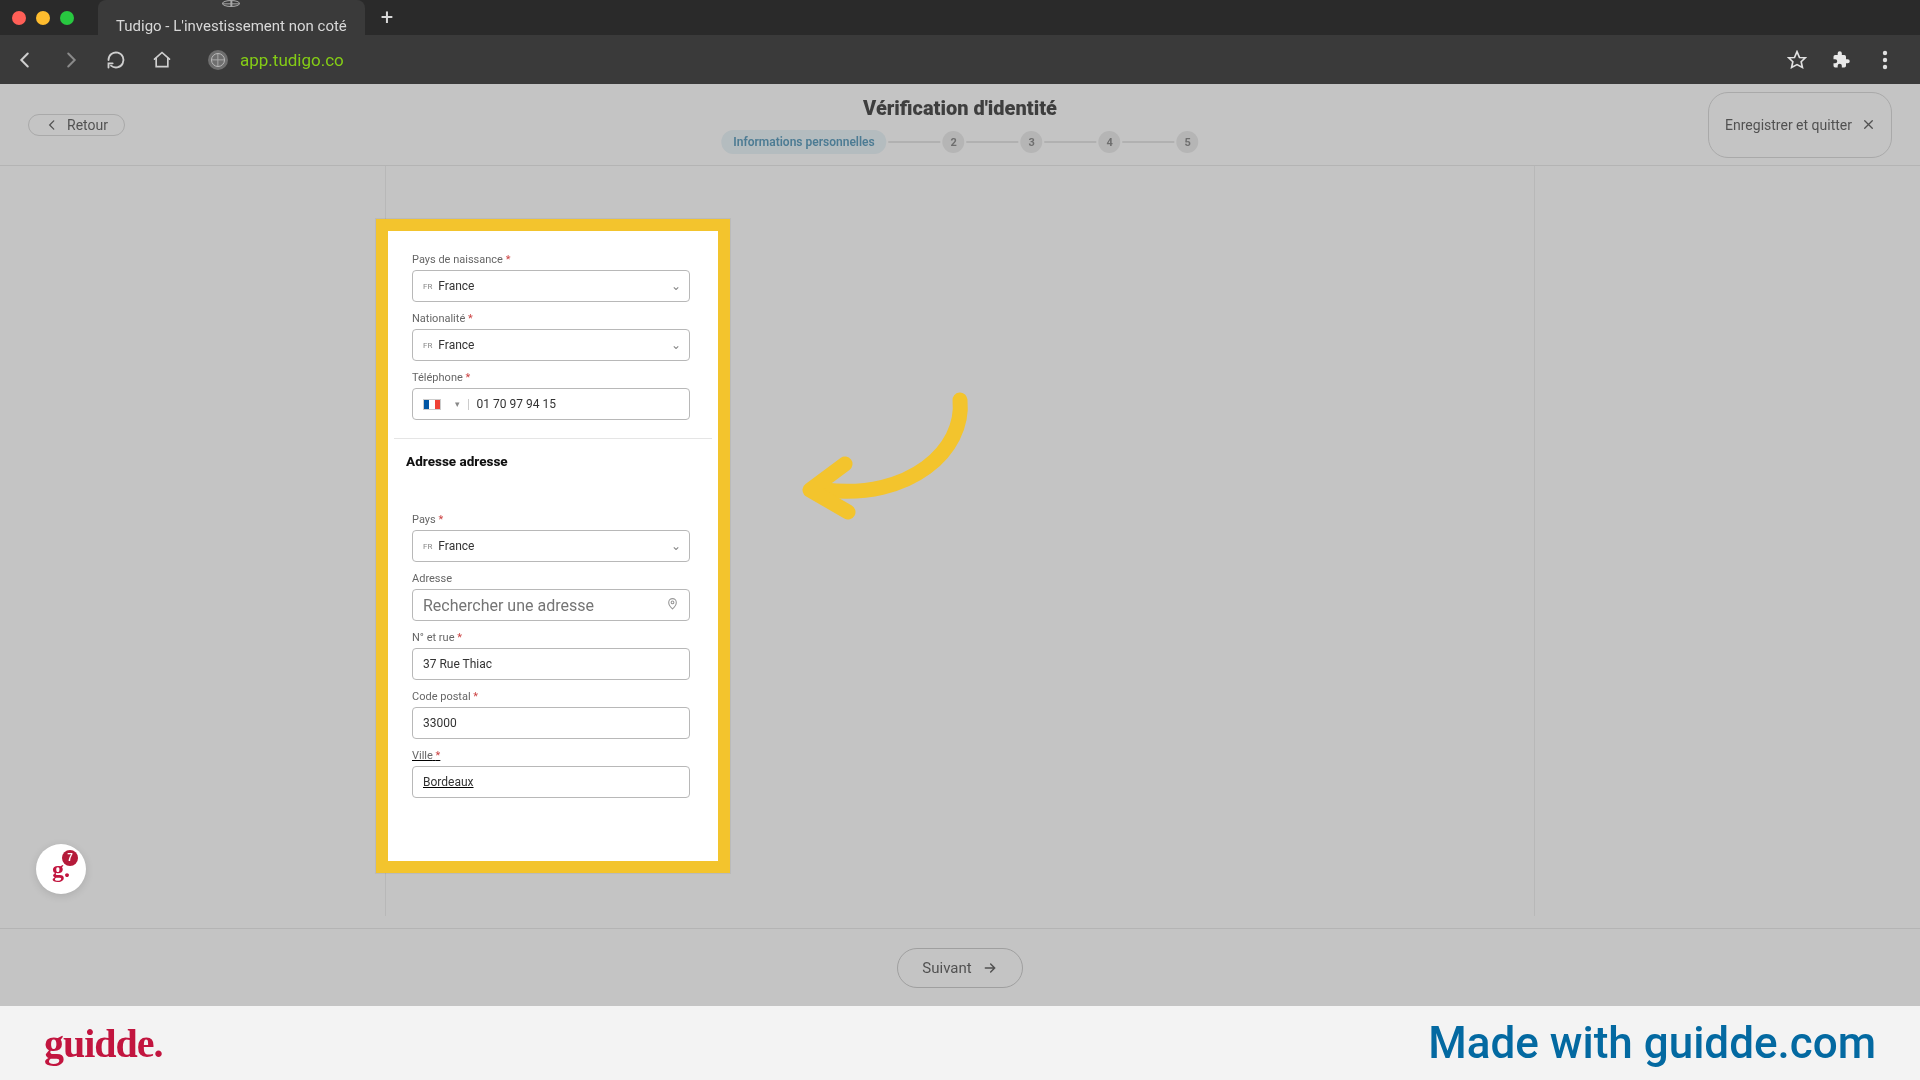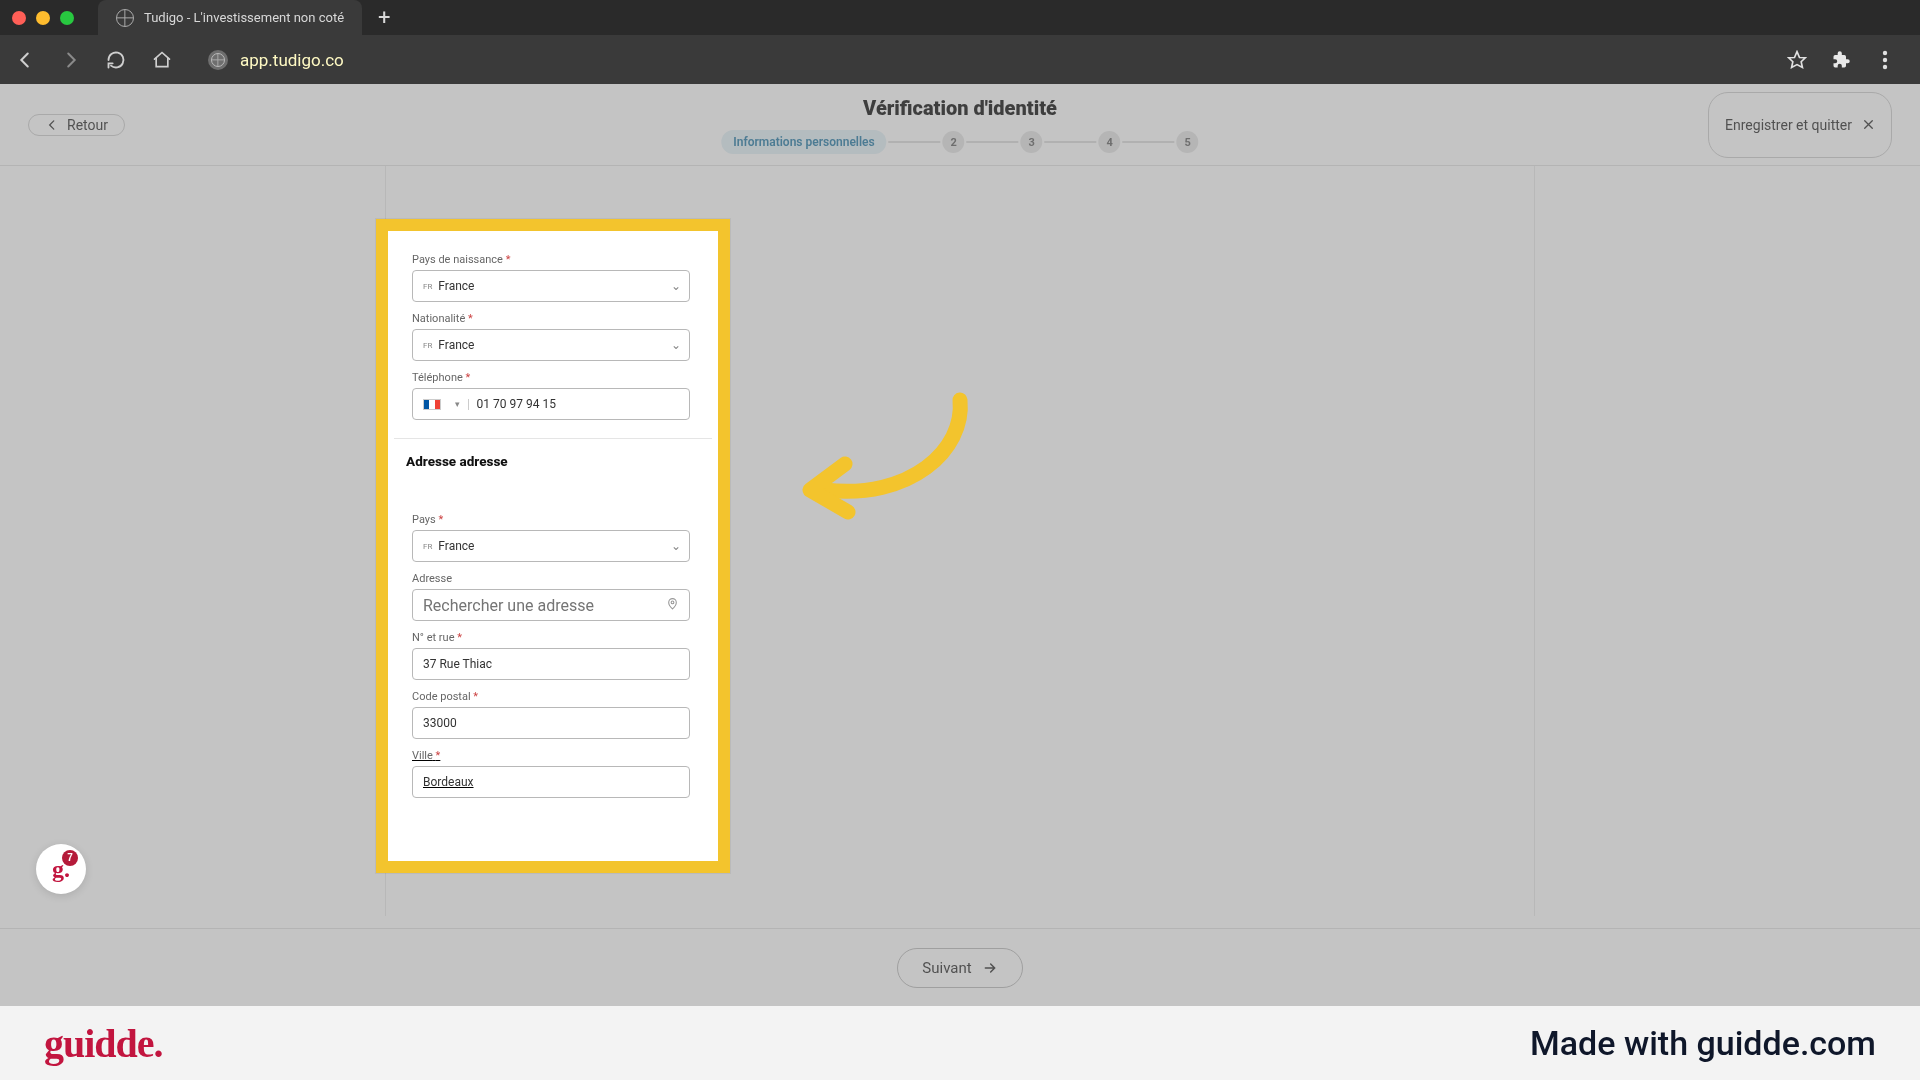--- a/index.html
+++ b/index.html
@@ -6,30 +6,30 @@
   html, body { width: 1920px; height: 1080px; overflow: hidden; background: #ffffff; }
 
   
   .browser-chrome { position: absolute; left: 0; top: 0; right: 0; background: #2a2a2a; height: 84px; }
   .tab-bar { height: 35px; display: flex; align-items: center; padding-left: 12px; }
   .traffic-lights { display: flex; gap: 10px; margin-right: 24px; align-items: center; }
   .tl { width: 14px; height: 14px; border-radius: 50%; }
   .tl.red { background: #ff5f57; }
   .tl.yellow { background: #febc2e; }
   .tl.green { background: #28c840; }
-  .tab { display: flex; align-items: center; gap: 10px; background: #3a3a3a; height: 35px; padding: 0 18px; border-top-left-radius: 8px; border-top-right-radius: 8px; color: #d8d8d8; font-size: 13px; }
+  .tab { display: flex; align-items: center; gap: 10px; background: #3a3a3a; height: 35px; padding: 0 18px; border-top-left-radius: 8px; border-top-right-radius: 8px; color: #d8d8d8; font-size: 15px; flex-direction: column; }
   .globe-icon { width: 18px; height: 18px; border-radius: 50%; border: 1.7px solid #aaa; position: relative; }
   .globe-icon::before { content:""; position:absolute; left:50%; top:0; bottom:0; width:1.3px; background:#aaa; transform:translateX(-50%); }
   .globe-icon::after { content:""; position:absolute; top:50%; left:0; right:0; height:1.3px; background:#aaa; transform:translateY(-50%); }
   .new-tab-btn { color: #d8d8d8; font-size: 22px; margin-left: 16px; cursor: pointer; }
 
   .nav-bar { height: 49px; background: #3a3a3a; display: flex; align-items: center; padding: 0 14px; gap: 22px; }
   .nav-icon { color: #cfcfcf; font-size: 20px; width: 24px; text-align:center; cursor:pointer; }
   .nav-icon svg { display:block; }
-  .url-pill { flex: 0 0 auto; margin-left: 10px; display: flex; align-items: center; gap: 12px; color: #fef9c3; font-size: 17px; }
+  .url-pill { flex: 0 0 auto; margin-left: 10px; display: flex; align-items: center; gap: 12px; color: #84cc16; font-size: 17px; }
   .url-globe { width: 20px; height: 20px; border-radius:50%; background: #6e6e6e; display:flex; align-items:center; justify-content:center; }
   .url-globe .globe-icon { width:14px; height:14px; border-color:#bbb; }
   .nav-spacer { flex:1; }
   .nav-right { display:flex; gap: 22px; align-items:center; padding-right: 10px; }
   .star-icon, .puzzle-icon, .dots-icon { color:#e1e1e1; width: 22px; height:22px; display:flex; align-items:center; justify-content:center; cursor:pointer; }
 
   
   .app { position:absolute; left:0; right:0; top:84px; bottom:74px; background:#fff; }
   .overlay-dim { position:absolute; inset:0; background: rgba(120,120,120,0.44); pointer-events:none; }
 
@@ -55,21 +55,21 @@
   .phone-prefix .down { font-size:9px; color:#888; margin-left:2px; }
 
   .pin-icon { position:absolute; right:10px; color:#999; }
 
   .bottom-bar { position:absolute; left:0; right:0; bottom:0; height: 78px; border-top:1px solid #e3e3e3; display:flex; align-items:center; justify-content:center; background:#fff; }
   .btn-suivant { display:flex; align-items:center; gap:10px; border:1px solid #bdbdbd; border-radius: 24px; padding: 10px 24px; font-size:15px; color:#333; background:#fff; cursor:pointer; }
 
   
   .guidde-footer { position:absolute; left:0; right:0; bottom:0; height:74px; background:#f3f3f3; display:flex; align-items:center; justify-content:space-between; padding: 0 44px; }
   .guidde-logo { font-family: Georgia, "Times New Roman", serif; color:#c2153f; font-size: 40px; font-weight:700; letter-spacing:-1px; }
-  .guidde-made { color:#0f172a; font-size: 34px; font-weight:500; }
+  .guidde-made { color:#0369a1; font-size: 44px; font-weight:500; }
 
   
   .highlight-frame { position:absolute; left: 376px; top: 219px; width: 354px; height: 654px; border: 12px solid #f3c42d; background: transparent; z-index: 50; pointer-events:none; box-shadow: 0 0 0 1px rgba(0,0,0,0.05); }
   .highlight-inner { position:absolute; inset:0; background:#fff; }
   .highlight-content { position:relative; z-index:51; padding: 14px 18px 0 18px; }
 
   
   .hl-field { margin-bottom: 10px; }
   .hl-label { font-size: 11px; color:#666; margin-bottom:4px; display:block; }
   .hl-label .req { color:#c44; }

